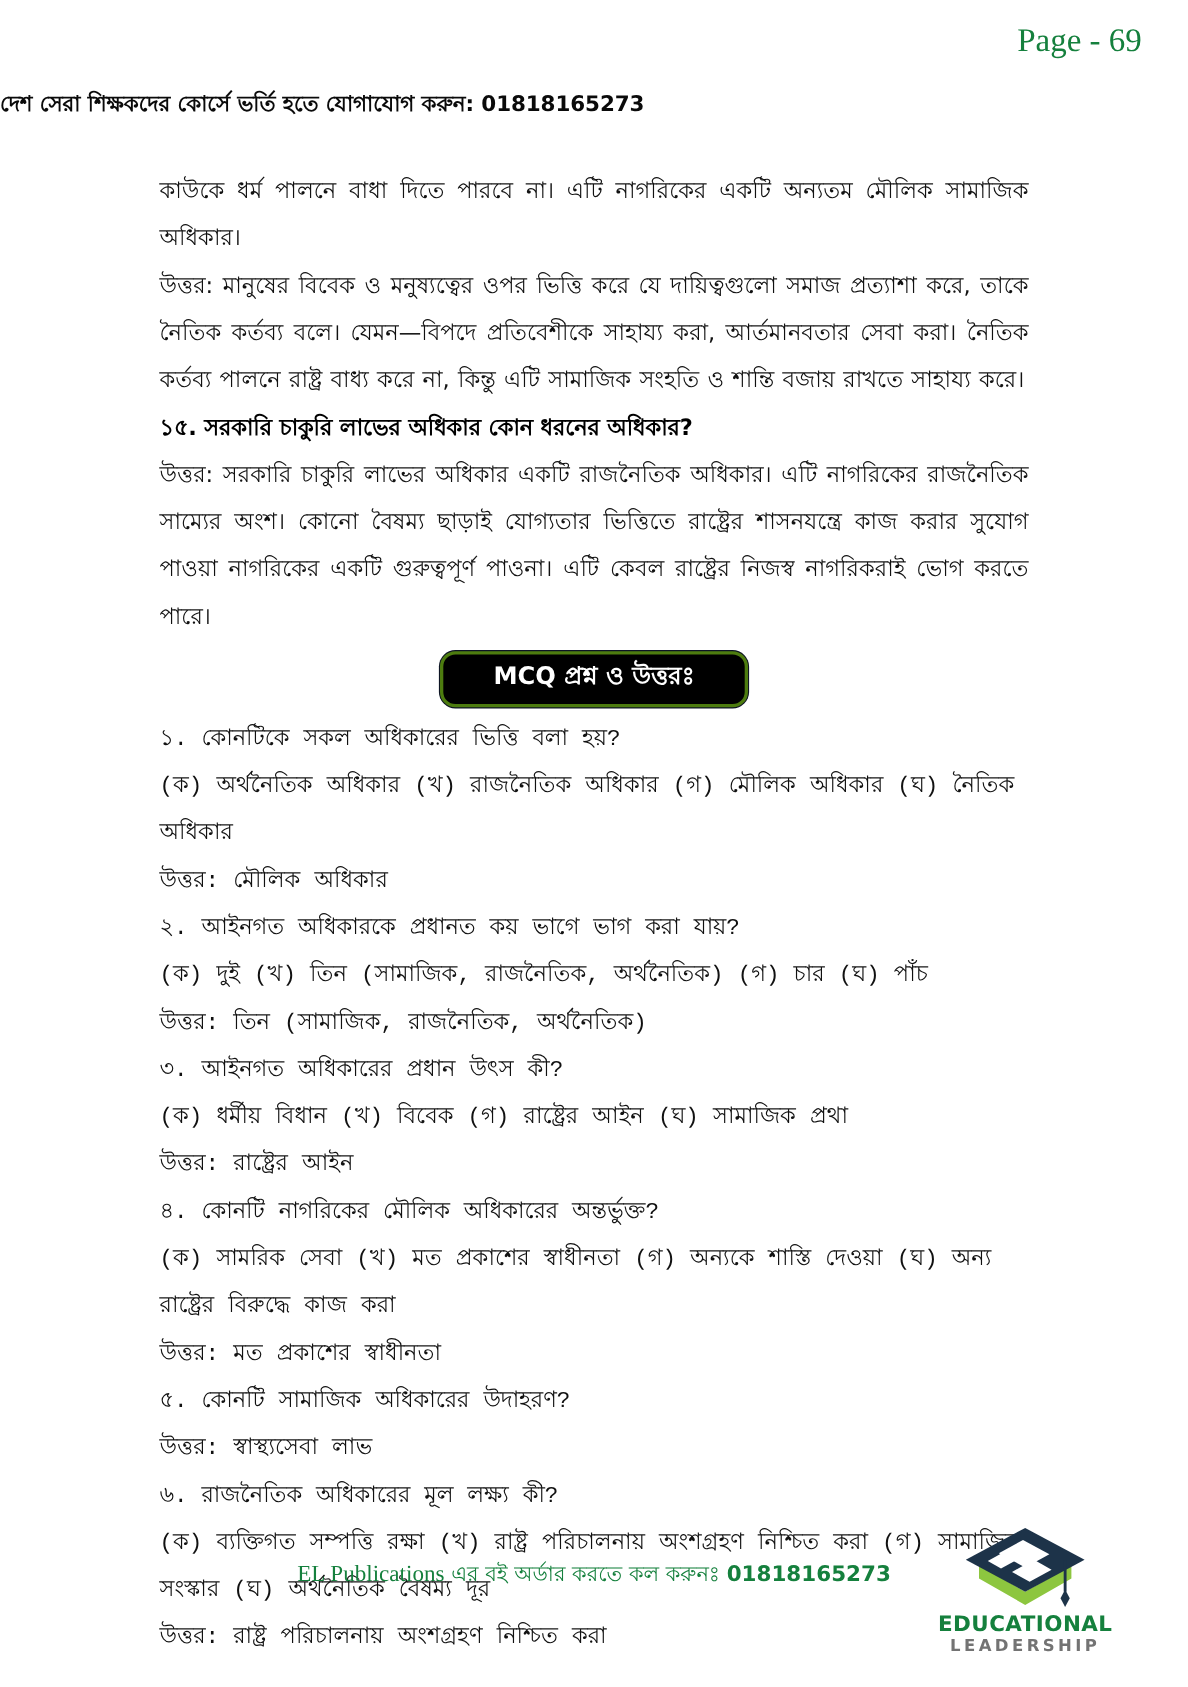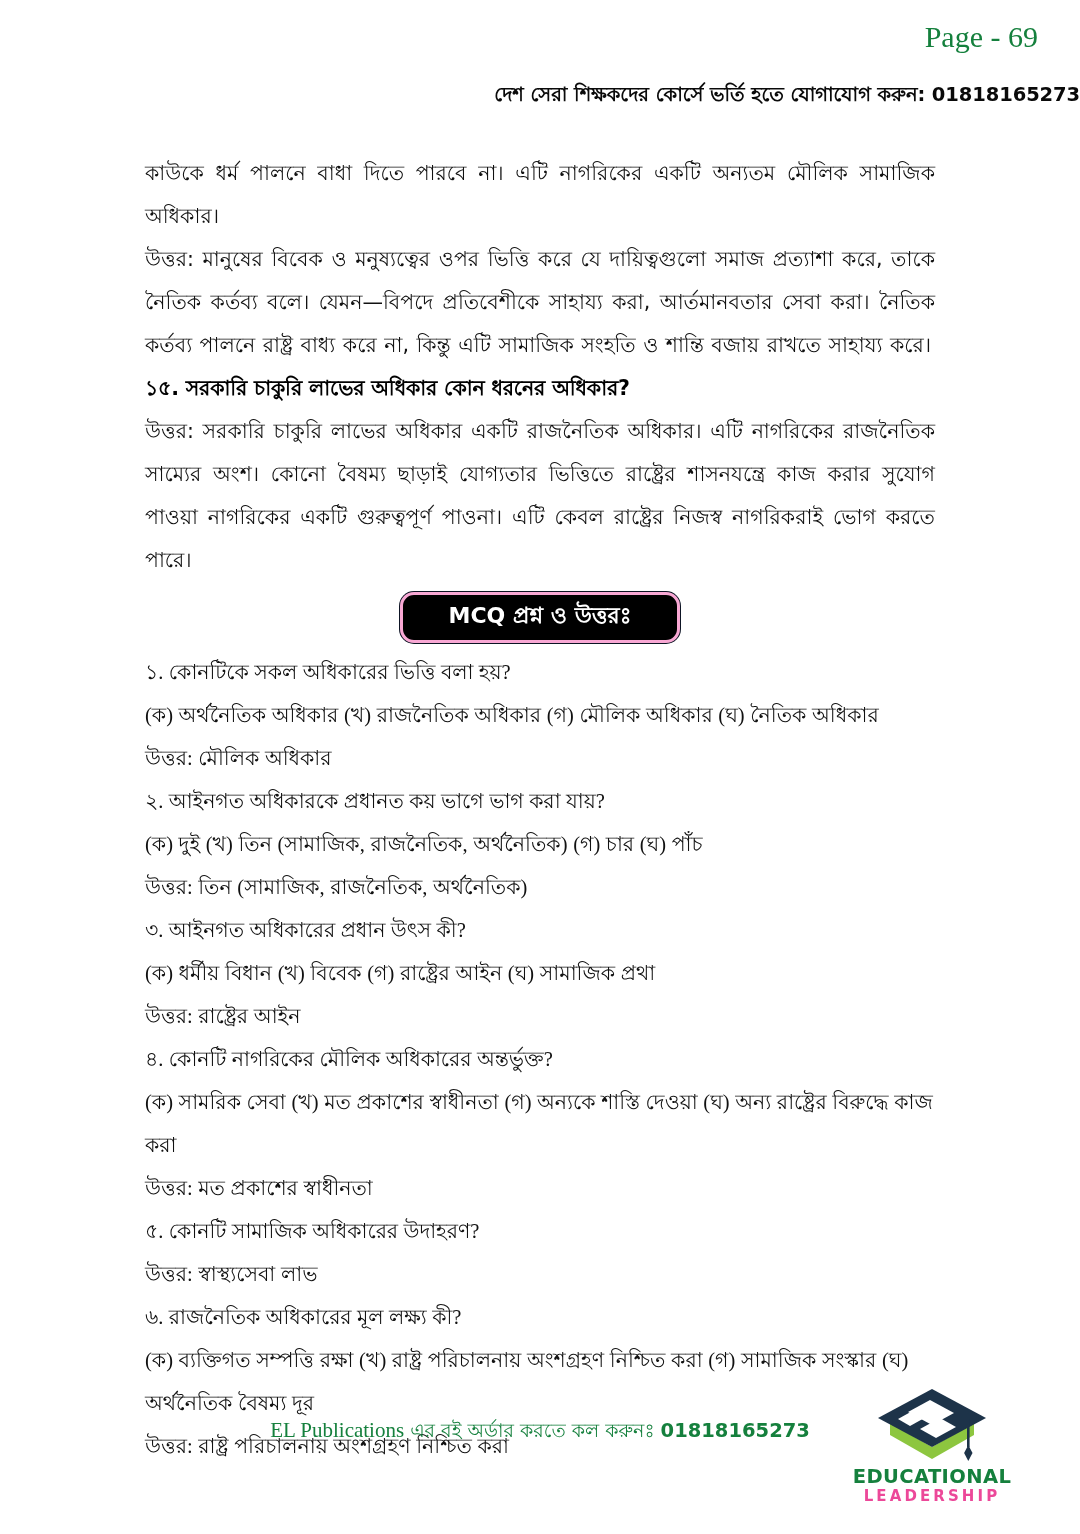--- a/index.html
+++ b/index.html
@@ -32,28 +32,27 @@
     line-height: 1;
     color: #15803d;
     white-space: nowrap;
   }
 
   .header-promo {
     position: absolute;
     top: 80px;
     left: 0;
     right: 0;
-    text-align: right;
+    text-align: left;
     font-family: "DejaVu Sans", "Liberation Sans", sans-serif;
     font-size: 19.5px;
     font-weight: bold;
     color: #0a0a0a;
     letter-spacing: -0.1px;
     white-space: nowrap;
-    padding-left: 44px;
   }
 
   
   .content {
     position: absolute;
     top: 152px;
     left: 145px;
     width: 790px;
   }
 
@@ -82,21 +81,21 @@
   }
 
   
   .mcq-banner-wrap {
     display: flex;
     justify-content: center;
     margin: 10px 0 8px 0;
   }
   .mcq-banner {
     background: #000000;
-    border: 3px solid #f9a8d4;
+    border: 3px solid #4d7c0f;
     border-radius: 14px;
     padding: 7px 46px 10px 46px;
     box-shadow: 0 0 0 1px #0d1424;
   }
   .mcq-banner-label {
     font-family: "DejaVu Sans", "Liberation Sans", sans-serif;
     font-size: 22px;
     font-weight: bold;
     color: #ffffff;
     white-space: nowrap;
@@ -104,21 +103,21 @@
   }
 
   
   .mcq-list {
     margin: 0;
   }
   .mcq-item {
     margin: 0;
   }
   .mcq-line {
-    font-family: Liberation Serif, serif;
+    font-family: Liberation Mono, monospace;
     font-size: 20.5px;
     line-height: 43px;
     color: #111111;
     margin: 0;
     text-align: left;
     word-spacing: 0.5px;
   }
   .mcq-line.q {
     letter-spacing: -0.1px;
   }
@@ -164,21 +163,21 @@
     font-weight: bold;
     color: #15803d;
     letter-spacing: 0.4px;
   }
   .logo-word-2 {
     display: block;
     margin-top: 3px;
     font-family: "DejaVu Sans", "Liberation Sans", sans-serif;
     font-size: 15px;
     font-weight: bold;
-    color: #ec4899;
+    color: #737373;
     letter-spacing: 3.1px;
   }
 </style>
 </head>
 <body>
 
 <div class="page">
 
   <div class="page-number">Page - 69</div>
 

